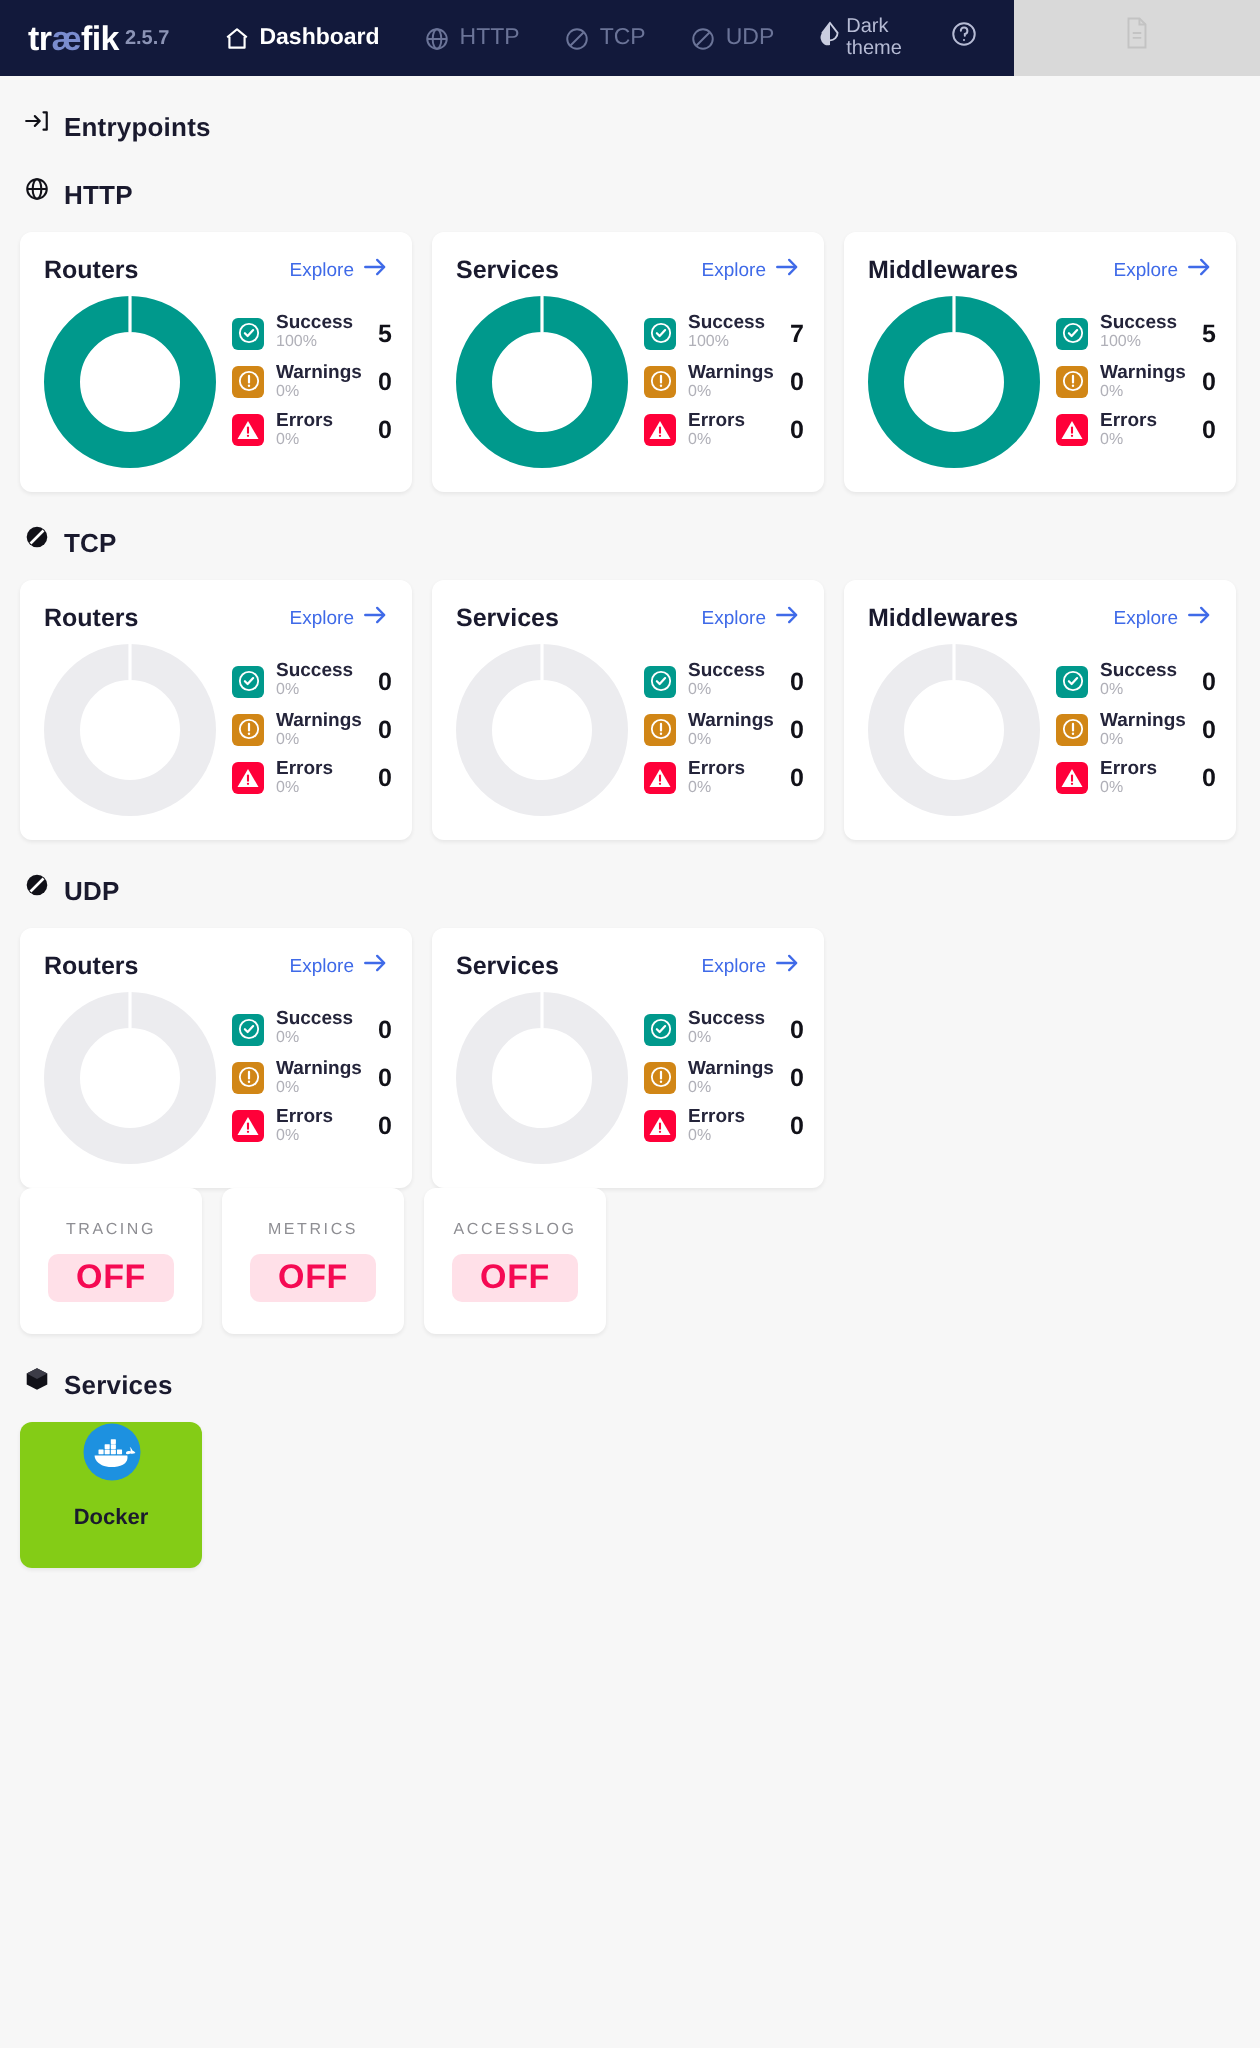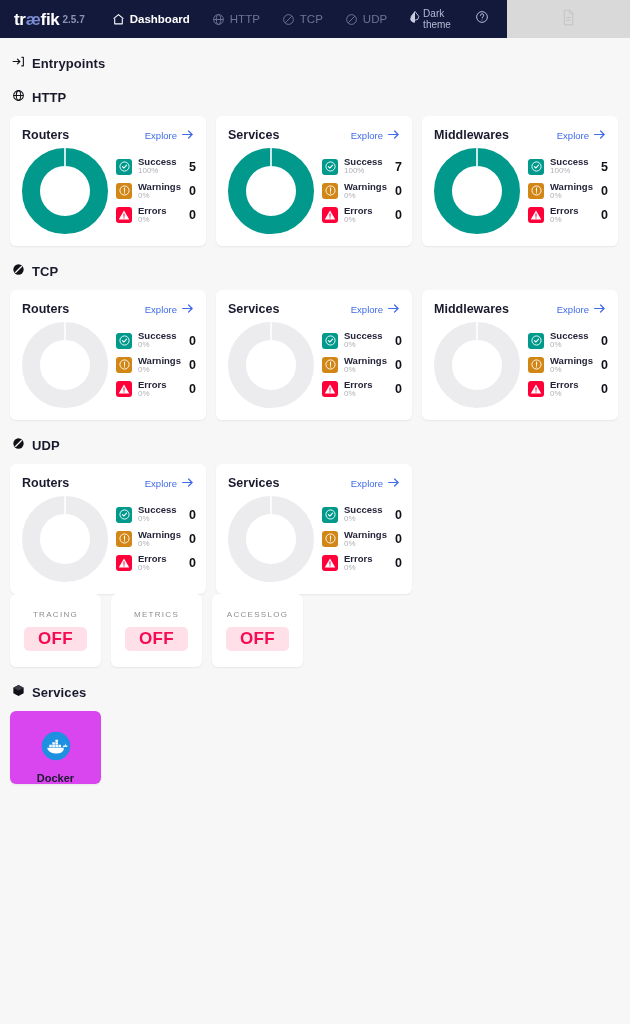--- a/index.html
+++ b/index.html
@@ -231,26 +231,26 @@
     font-weight: 700;
     padding: 2px 14px;
     border-radius: 5px;
     letter-spacing: 0.3px;
   }
 
   
   .prov-card {
     width: 91px;
     height: 73px;
-    background: #d946ef;
+    background: #84cc16;
     border-radius: 6px;
     display: flex;
     flex-direction: column;
     align-items: center;
-    justify-content: flex-end;
+    justify-content: flex-start;
     gap: 7px;
     box-shadow: 0 1px 2px rgba(0,0,0,0.07);
   }
   .prov-name {
     font-size: 11px;
     font-weight: 700;
     color: #1a1a2e;
   }
 </style>
 </head>

